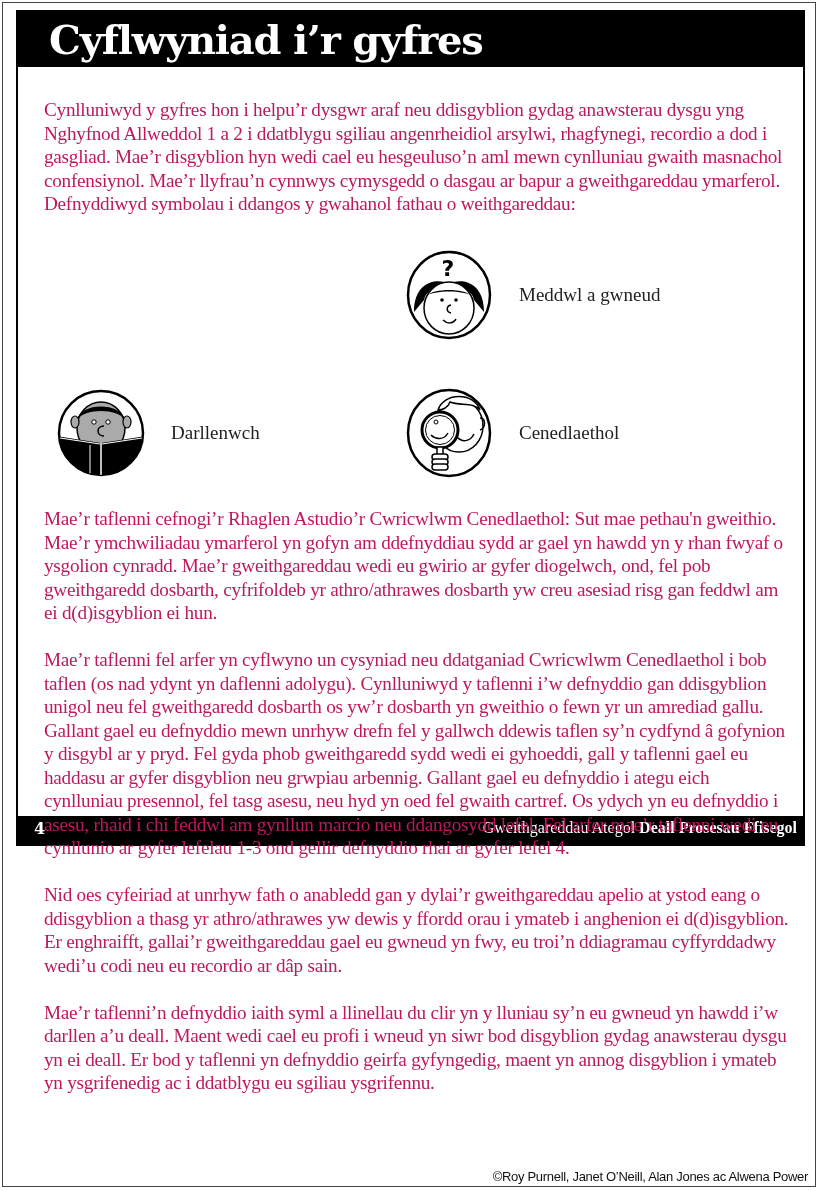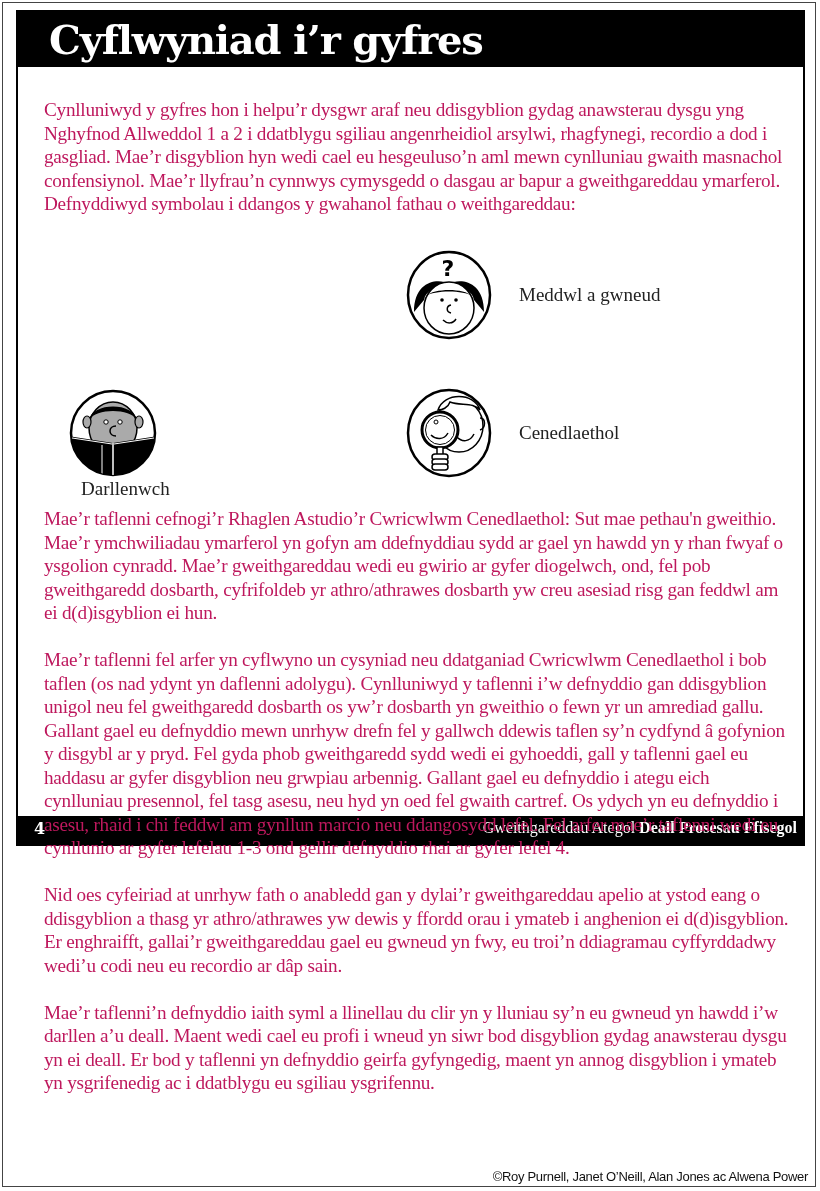--- a/index.html
+++ b/index.html
@@ -52,21 +52,21 @@
         <path d="M22 46 C 30 38, 60 38, 68 46 C 60 40, 30 40, 22 46 Z" fill="#000"></path>
         <circle cx="38" cy="50" r="1.8" fill="#000"></circle>
         <circle cx="52" cy="50" r="1.8" fill="#000"></circle>
         <path d="M47 55 C 42 56, 42 62, 47 63" fill="none" stroke="#000" stroke-width="1.5"></path>
         <path d="M39 70 C 43 74, 49 74, 52 69" fill="none" stroke="#000" stroke-width="1.5"></path>
       </svg>
     </span>
     <span class="label">Meddwl a gwneud</span>
   </div>
 
-  <div class="symbol" style="left:0;top:138px;flex-direction:column;">
+  <div class="symbol" style="left:0;top:138px;">
     <span class="icon">
       <svg viewBox="0 0 90 90" width="90" height="90">
         <defs>
             <clipPath id="c3">
               <circle cx="45" cy="45" r="42"></circle>
             </clipPath>
           </defs>
         <circle cx="45" cy="45" r="42" fill="#fff" stroke="#000" stroke-width="2.5"></circle>
         <g clip-path="url(#c3)">
           <ellipse cx="45" cy="40" rx="24" ry="26" fill="#aaa" stroke="#000" stroke-width="1.5"></ellipse>

